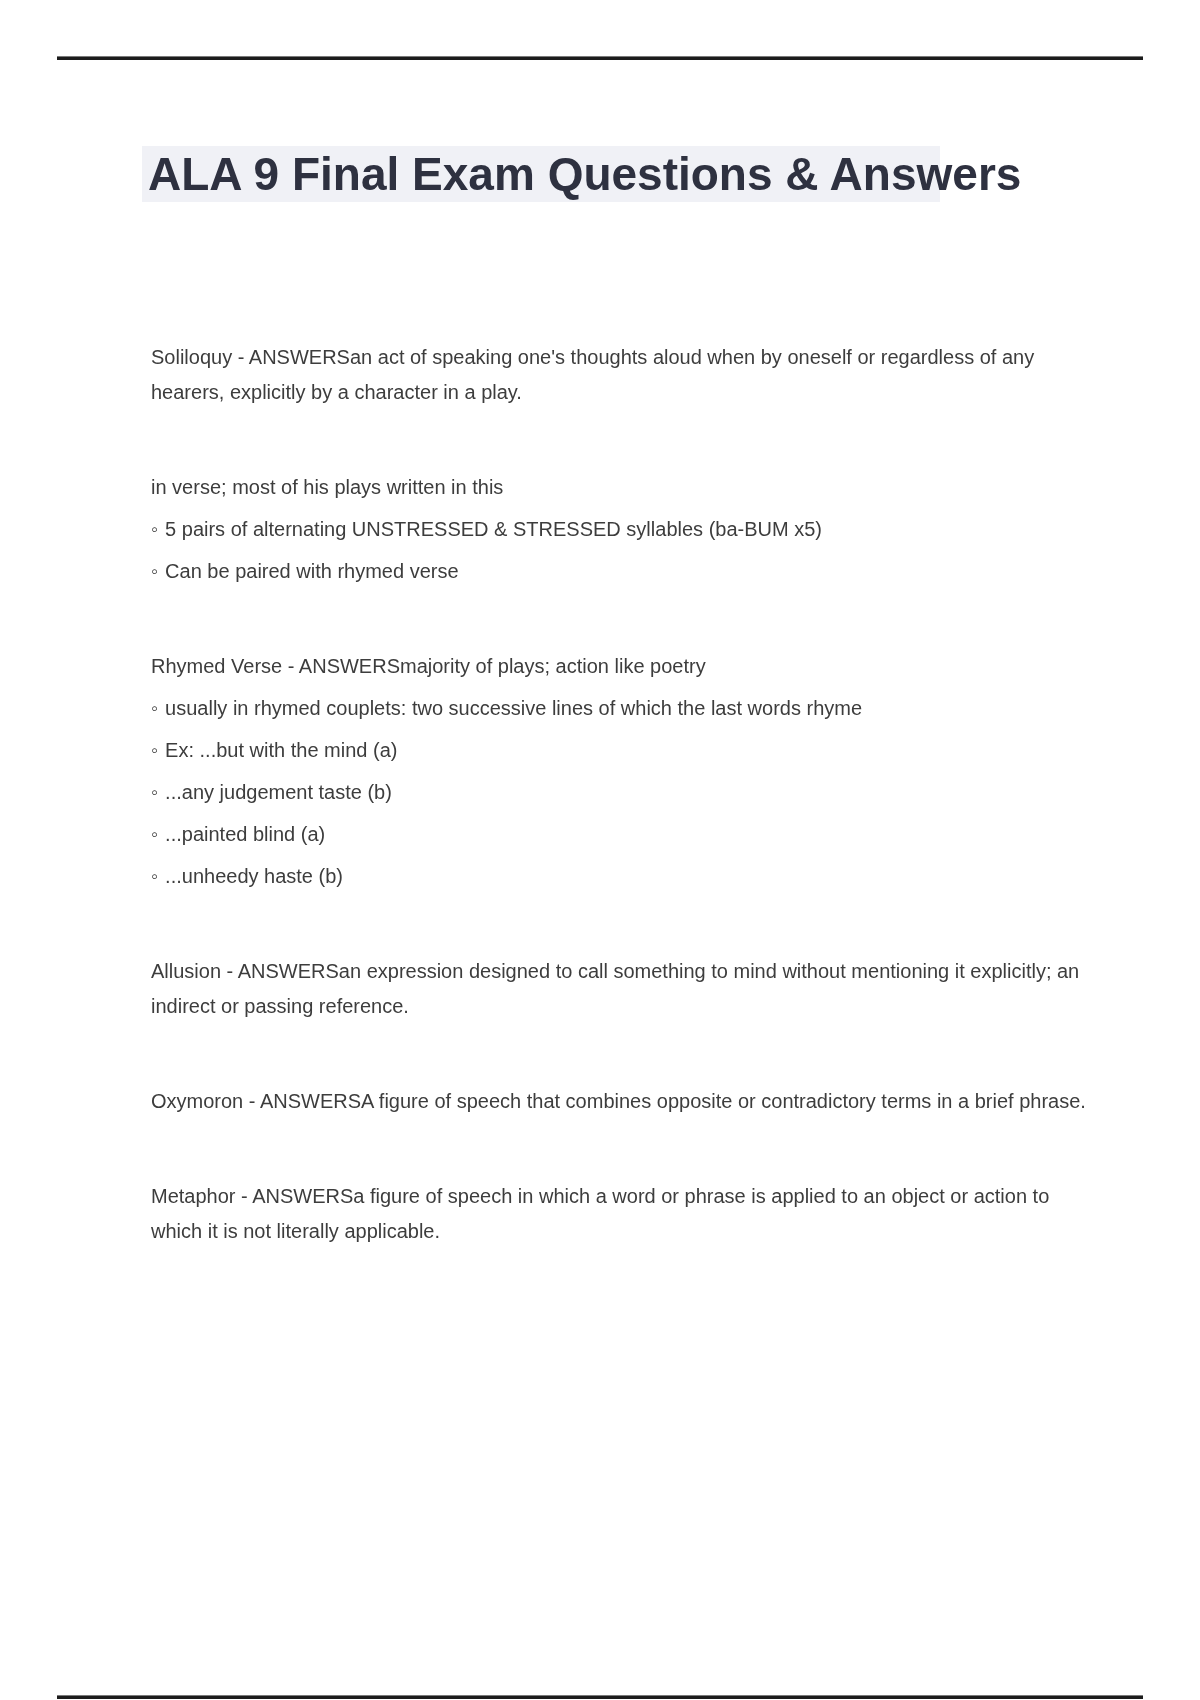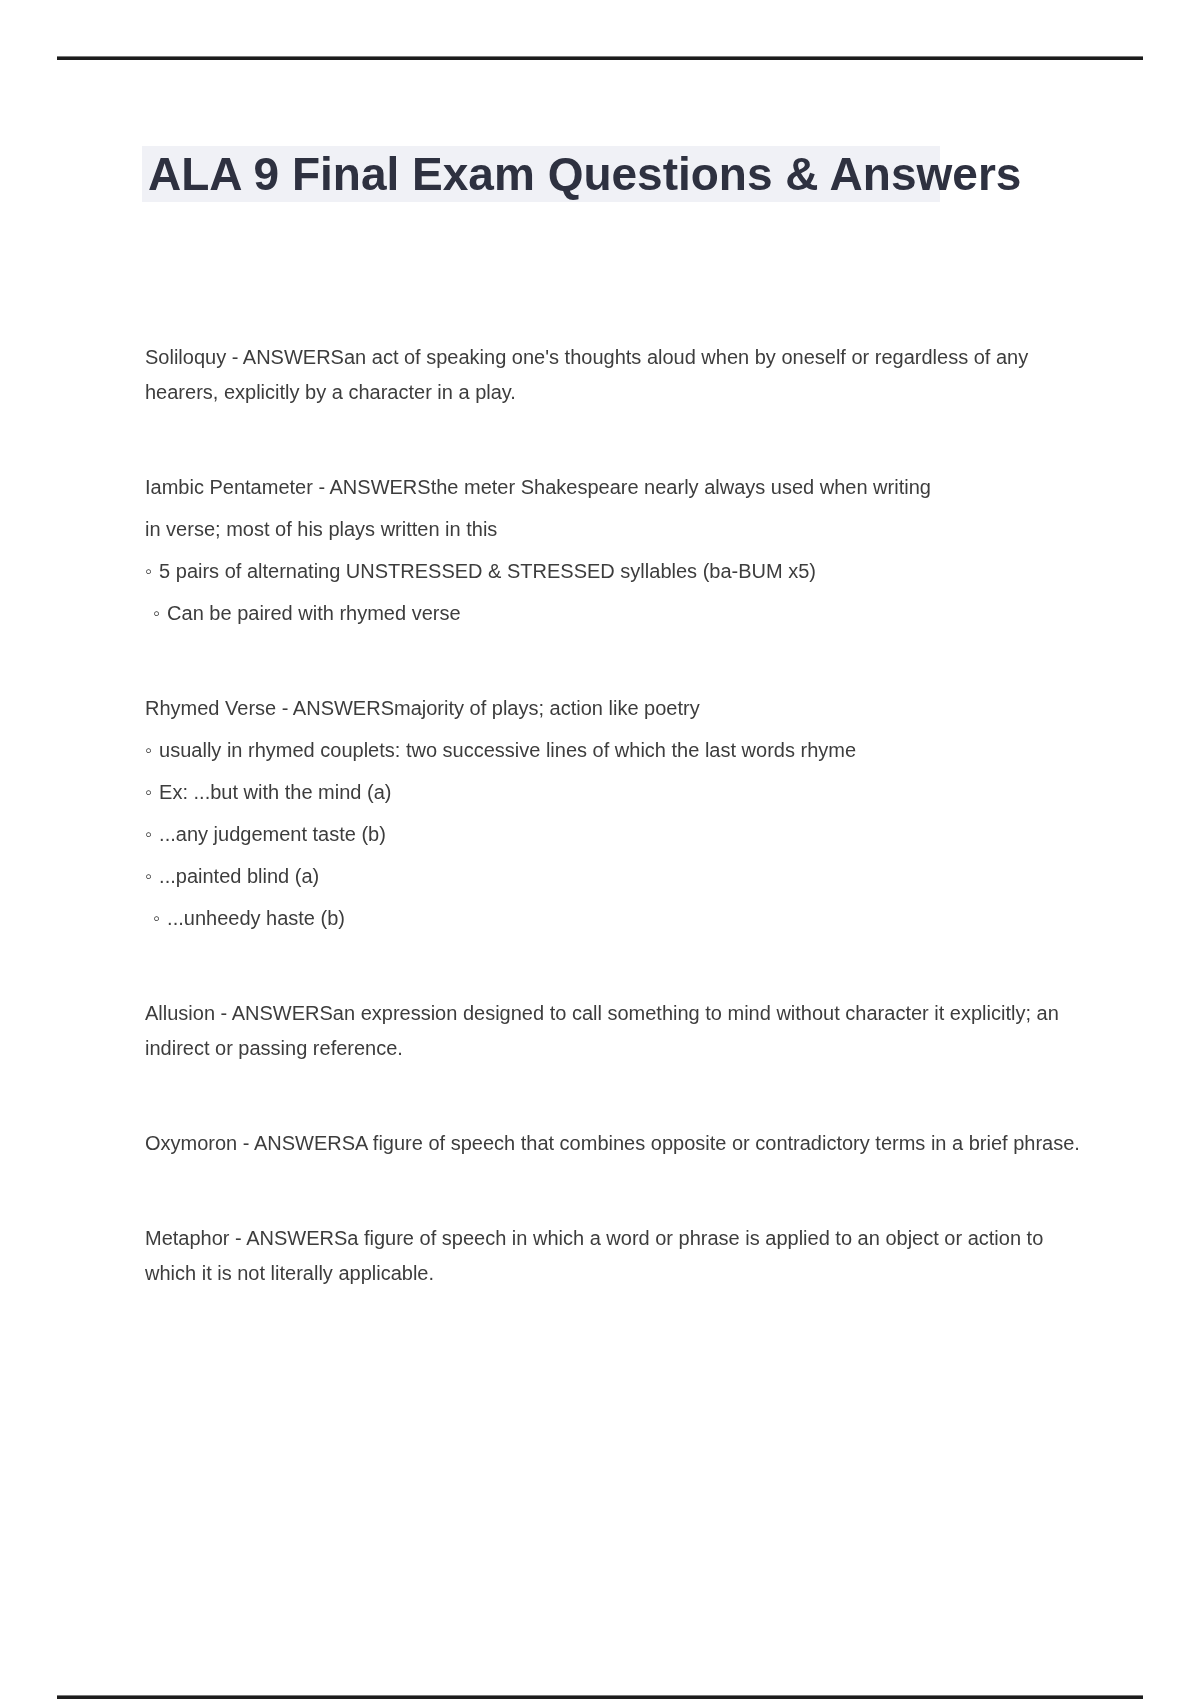--- a/index.html
+++ b/index.html
@@ -31,63 +31,62 @@
     font-size:46px;
     font-weight:bold;
     line-height:51px;
     color:var(--title-color, #2e3140);
     letter-spacing:0px;
     white-space:nowrap;
   }
 
   .content {
     position:absolute;
-    left:145px; top:340px;
+    left:151px; top:340px;
     width:1000px;
     color:var(--body-color, #3d3d3d);
     font-size:20px;
   }
   .block { margin:0 0 60px 0; }
   .para .pline  { line-height:35px; white-space:nowrap; }
   .lines .ln    { line-height:35px; margin:0 0 7px 0; white-space:nowrap; }
-  .lines .ln:last-child { margin-bottom:0;margin-left:8px; }
+  .lines .ln:last-child { margin-bottom:0; }
   .bullet-mark  { display:inline-block; margin-right:7px; }
 </style>
 </head>
 <body>
 
 <div class="page">
 
   <div class="rule rule-top"></div>
 
   <div class="title-block">
     <div class="title-line">ALA 9 Final Exam Questions &amp; Answers</div>
   </div>
 
   <div class="content">
       <div class="block para">
         <div class="pline">Soliloquy - ANSWERSan act of speaking one's thoughts aloud when by oneself or regardless of any</div>
         <div class="pline">hearers, explicitly by a character in a play.</div>
       </div>
       <div class="block lines">
-        <div class="ln">Iambic Pentameter - ANSWERSthe meter Shakespeare nearly always used when writing</div>
         <div class="ln">in verse; most of his plays written in this</div>
         <div class="ln"><span class="bullet-mark">◦</span>5 pairs of alternating UNSTRESSED &amp; STRESSED syllables (ba-BUM x5)</div>
         <div class="ln"><span class="bullet-mark">◦</span>Can be paired with rhymed verse</div>
       </div>
       <div class="block lines">
         <div class="ln">Rhymed Verse - ANSWERSmajority of plays; action like poetry</div>
         <div class="ln"><span class="bullet-mark">◦</span>usually in rhymed couplets: two successive lines of which the last words rhyme</div>
         <div class="ln"><span class="bullet-mark">◦</span>Ex: ...but with the mind (a)</div>
         <div class="ln"><span class="bullet-mark">◦</span>...any judgement taste (b)</div>
         <div class="ln"><span class="bullet-mark">◦</span>...painted blind (a)</div>
         <div class="ln"><span class="bullet-mark">◦</span>...unheedy haste (b)</div>
       </div>
       <div class="block para">
-        <div class="pline">Allusion - ANSWERSan expression designed to call something to mind without character it explicitly; an</div>
+        <div class="pline">Allusion - ANSWERSan expression designed to call something to mind without mentioning it explicitly; an</div>
         <div class="pline">indirect or passing reference.</div>
       </div>
       <div class="block para">
         <div class="pline">Oxymoron - ANSWERSA figure of speech that combines opposite or contradictory terms in a brief phrase.</div>
       </div>
       <div class="block para">
         <div class="pline">Metaphor - ANSWERSa figure of speech in which a word or phrase is applied to an object or action to</div>
         <div class="pline">which it is not literally applicable.</div>
       </div>
     </div>

